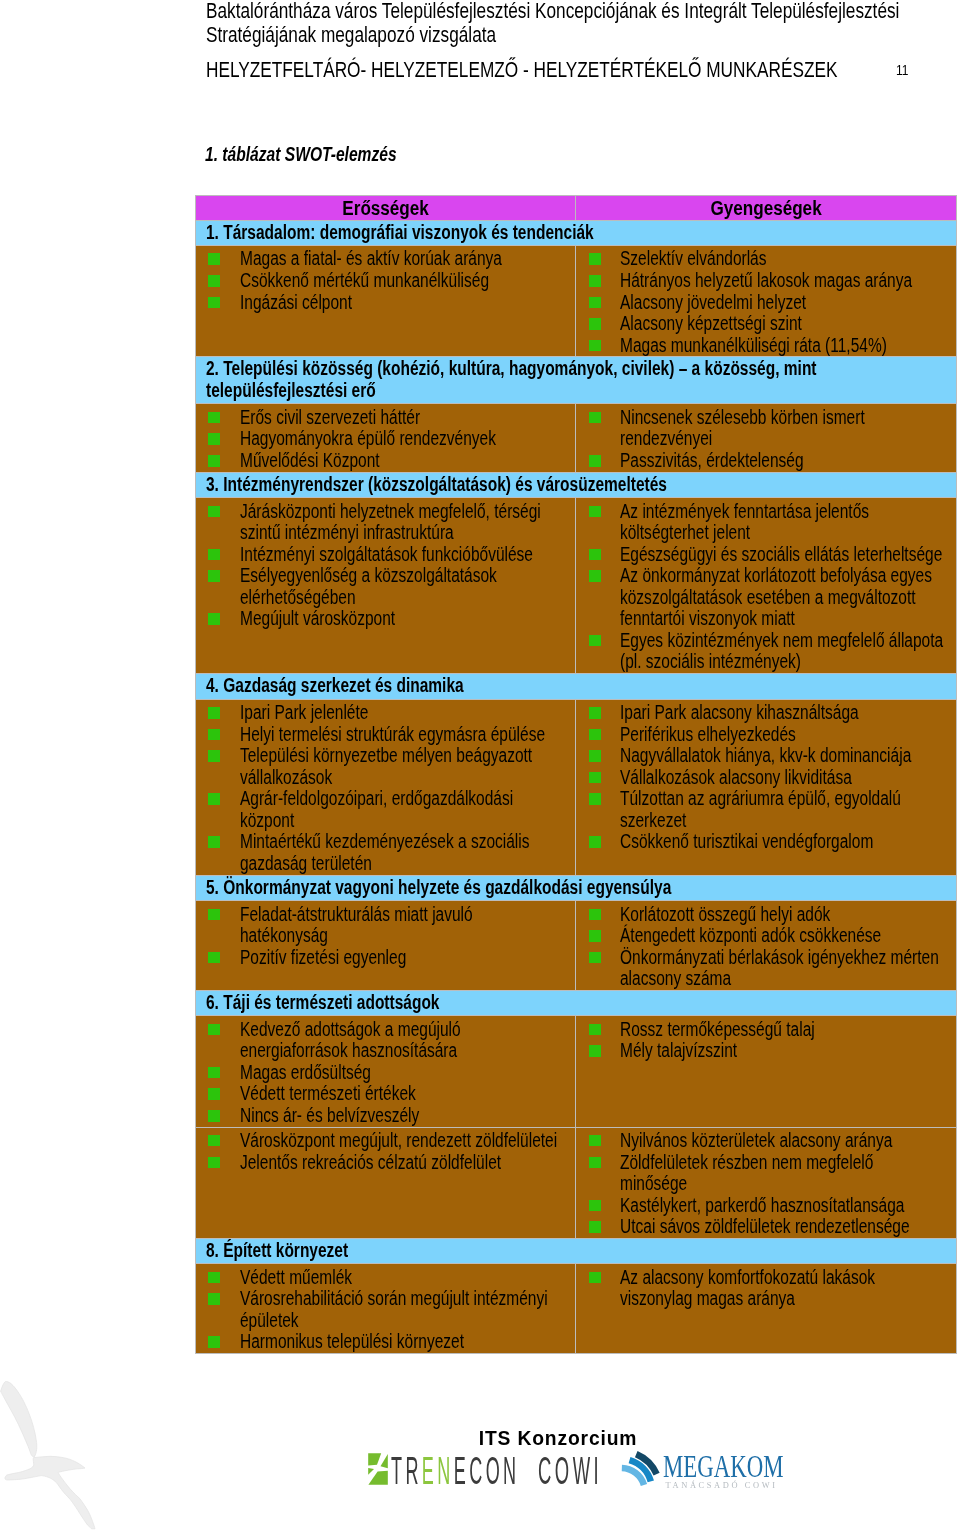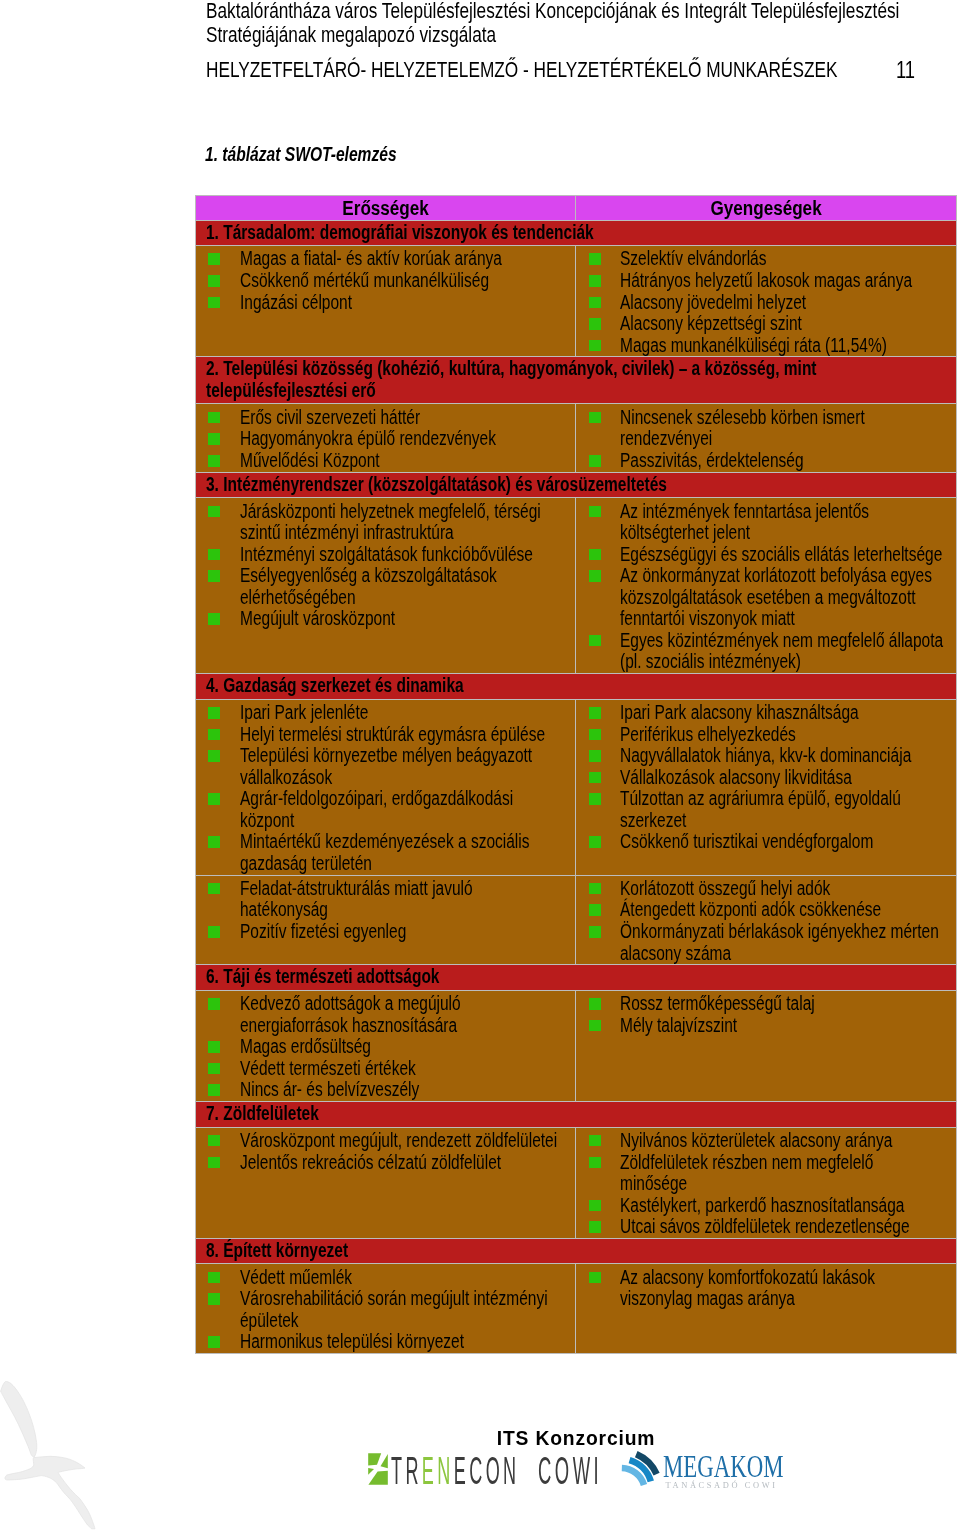--- a/index.html
+++ b/index.html
@@ -12,48 +12,48 @@
   .sx{display:inline-block;transform:scaleX(0.795);transform-origin:left center;white-space:nowrap;}
 
   .bird{position:absolute;left:0px;top:1380px;width:100px;height:152px;z-index:0;}
 
     .doc-header{position:absolute;left:206px;top:-1.3px;width:748px;z-index:2;}
   .doc-title{font-size:21.5px;line-height:24.4px;height:24.4px;}
   .doc-title .sx{transform:scaleX(0.801);}
   .doc-subrow{position:relative;height:26px;margin-top:9.5px;}
   .doc-subtitle{position:absolute;left:0;top:0;font-size:22.3px;line-height:26px;}
   .doc-subtitle .sx{transform:scaleX(0.773);}
-  .doc-pageno{position:absolute;left:690px;top:0;font-size:23px;line-height:26px;}
+  .doc-pageno{position:absolute;left:690px;top:0;font-size:15px;line-height:26px;}
   .doc-pageno .sx{transform:scaleX(0.80);}
 
   .caption{position:absolute;left:205px;top:144px;font-size:20px;line-height:20px;
            font-weight:bold;font-style:italic;z-index:2;}
   .caption .sx{transform:scaleX(0.78);}
 
   table.swot{position:absolute;left:195px;top:194.5px;width:761px;border-collapse:collapse;
              table-layout:fixed;z-index:2;background:#fff;}
   table.swot td{border:1px solid #bcbcbc;padding:0;vertical-align:top;background:#a16207;}
   table.swot td.colhead{background:#d946ef;text-align:center;font-size:20px;font-weight:bold;
              height:24px;line-height:24px;}
   table.swot td.colhead .sx{transform:scaleX(0.855);transform-origin:center center;}
-  table.swot td.sectionhead{background:#b91c1c;font-size:19.5px;line-height:21.6px;font-weight:bold;
+  table.swot td.sectionhead{background:#7dd3fc;font-size:19.5px;line-height:21.6px;font-weight:bold;
                  padding:1px 2px 2px 10px;}
   .shw{display:block;transform:scaleX(0.795);transform-origin:left top;width:937px;}
   table.swot td.listcell{padding:2.4px 2px 0px 0px;}
   ul.bl{list-style:none;margin:0;padding:0;}
   ul.bl li{position:relative;padding-left:44px;font-size:19.5px;line-height:21.57px;}
   .bsq{position:absolute;left:12px;top:5px;width:12px;height:11.5px;background:#2cc40c;}
   .liw{display:block;transform:scaleX(0.795);transform-origin:left top;
        width:407.5px;}
   table.swot td.listcell.right ul.bl li{padding-left:44px;}
   table.swot td.listcell.right .bsq{left:13px;}
   table.swot td.listcell.right .liw{width:407.5px;}
 
   .footer{position:absolute;left:0;top:1429px;width:960px;z-index:2;}
-  .konz{position:absolute;left:415px;top:0;width:322px;text-align:center;font-size:19.3px;
+  .konz{position:absolute;left:397px;top:0;width:322px;text-align:center;font-size:19.3px;
         font-weight:bold;line-height:20px;letter-spacing:0.85px;}
   .konz .sx{transform:none;}
   .logorow{position:absolute;left:0;top:0;width:960px;height:70px;}
 
   .trenecon{position:absolute;left:368px;top:25px;height:34px;}
   .tmark{position:absolute;left:0px;top:-1.5px;width:20px;height:32px;}
   .tword{position:absolute;left:23.3px;top:0;font-size:38px;line-height:35px;color:#3b3b3b;letter-spacing:7.2px;
          white-space:nowrap;display:inline-block;transform:scaleX(0.4745);transform-origin:left top;}
   .cword{position:absolute;left:169.5px;top:0;font-size:38px;line-height:35px;color:#3b3b3b;letter-spacing:7.2px;
          white-space:nowrap;display:inline-block;transform:scaleX(0.4855);transform-origin:left top;}
@@ -290,20 +290,25 @@
                 <span class="liw">Túlzottan az agráriumra épülő, egyoldalú szerkezet</span>
               </li>
             <li>
                 <span class="bsq"></span>
                 <span class="liw">Csökkenő turisztikai vendégforgalom</span>
               </li>
           </ul>
         </td>
       </tr>
       <tr>
+        <td class="sectionhead" colspan="2">
+            <span class="shw">5. Önkormányzat vagyoni helyzete és gazdálkodási egyensúlya</span>
+          </td>
+      </tr>
+      <tr>
         <td class="listcell ">
           <ul class="bl">
             <li>
                 <span class="bsq"></span>
                 <span class="liw">Feladat-átstrukturálás miatt javuló hatékonyság</span>
               </li>
             <li>
                 <span class="bsq"></span>
                 <span class="liw">Pozitív fizetési egyenleg</span>
               </li>
@@ -357,25 +362,20 @@
             <li>
                 <span class="bsq"></span>
                 <span class="liw">Rossz termőképességű talaj</span>
               </li>
             <li>
                 <span class="bsq"></span>
                 <span class="liw">Mély talajvízszint</span>
               </li>
           </ul>
         </td>
-      </tr>
-      <tr>
-        <td class="sectionhead" colspan="2">
-            <span class="shw">7. Zöldfelületek</span>
-          </td>
       </tr>
       <tr>
         <td class="listcell ">
           <ul class="bl">
             <li>
                 <span class="bsq"></span>
                 <span class="liw">Városközpont megújult, rendezett zöldfelületei</span>
               </li>
             <li>
                 <span class="bsq"></span>

